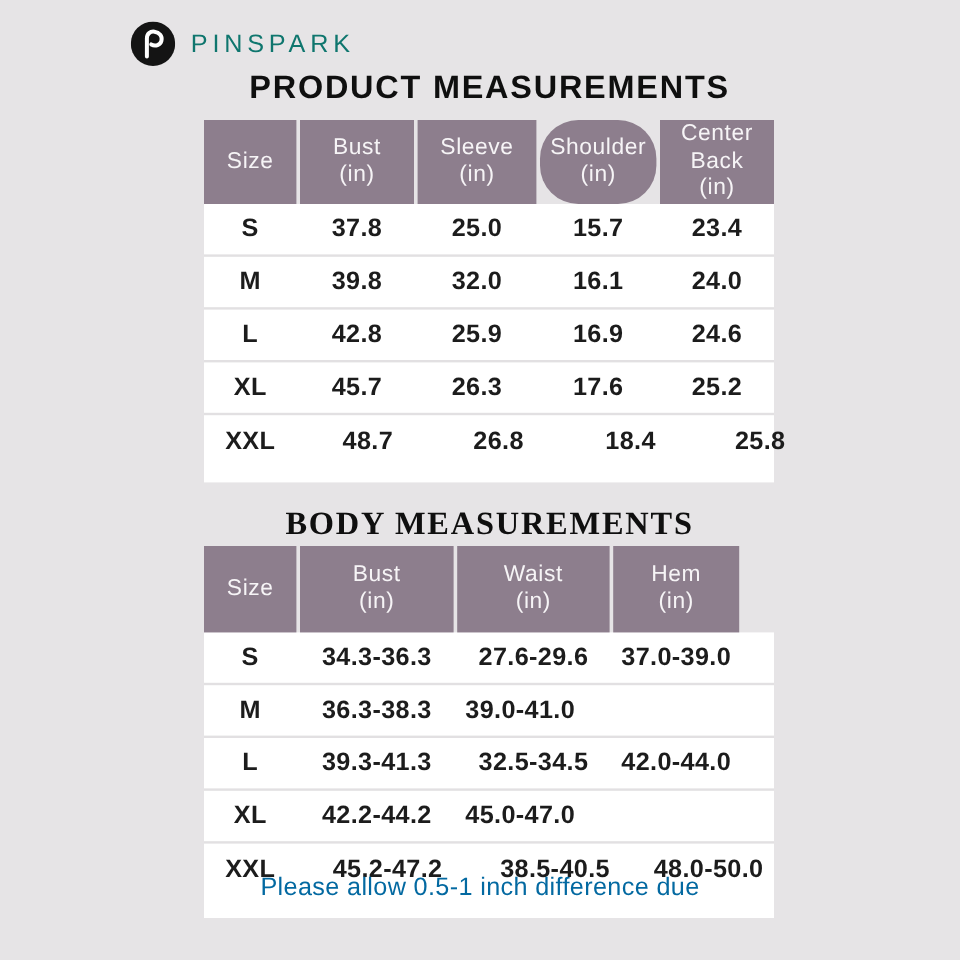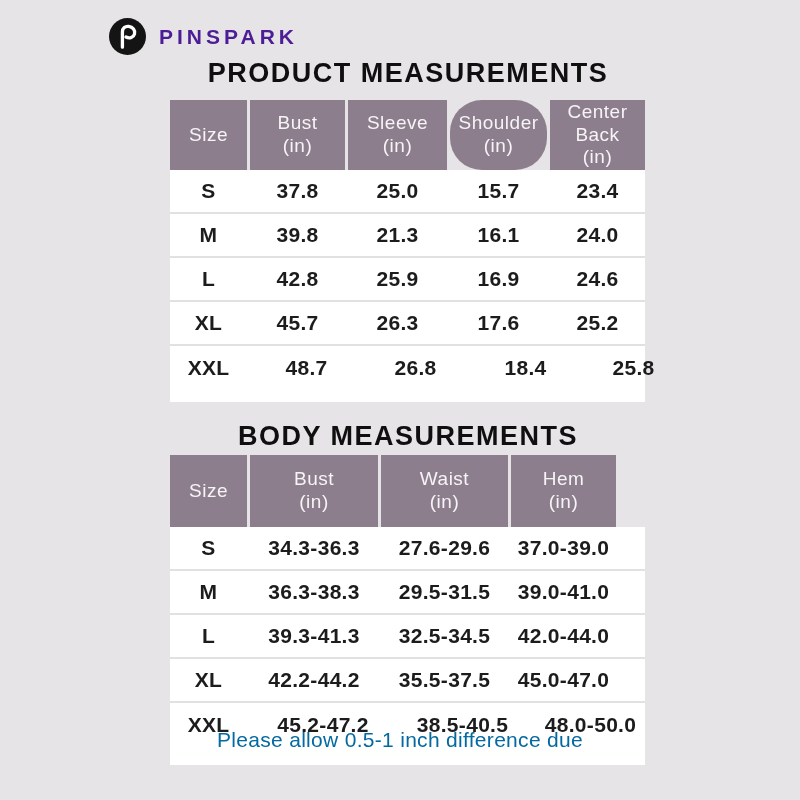--- a/index.html
+++ b/index.html
@@ -8,30 +8,30 @@
     background: #e6e4e6;
     font-family: "Liberation Sans", sans-serif;
     overflow: hidden;
     position: relative;
   }
   .page { position: relative; width: 800px; height: 800px; }
 
   
   .brand { position: absolute; left: 109px; top: 18px; display: flex; align-items: center; gap: 13px; }
   .logo svg { width: 37px; height: 37px; display: block; }
-  .brand-name { font-size: 21px; font-weight: bold; letter-spacing: 4px; color: #4c1d95; }
+  .brand-name { font-size: 21px; font-weight: normal; letter-spacing: 4px; color: #0f766e; }
 
   
   .section-title {
     position: absolute; left: 16px; right: 0;
     text-align: center; font-size: 27px; font-weight: bold;
     letter-spacing: 1.5px; color: #0f0f0f;
   }
   #title-product { top: 58px; }
-  #title-body { top: 421px; }
+  #title-body { top: 421px; font-family: Liberation Serif, serif; }
 
   
   .size-table { position: absolute; left: 170px; width: 475px; }
   #table-product { top: 100px; }
   #table-body { top: 455px; }
 
   .thead { display: flex; gap: 3px; }
   .th {
     background: #8d7e8d; color: #f6f4f6;
     display: flex; flex-direction: column; align-items: center; justify-content: center;
@@ -114,21 +114,21 @@
       <div class="tr">
         <div class="td c0">S</div>
         <div class="td c1">37.8</div>
         <div class="td c2">25.0</div>
         <div class="td c3">15.7</div>
         <div class="td c4">23.4</div>
       </div>
       <div class="tr">
         <div class="td c0">M</div>
         <div class="td c1">39.8</div>
-        <div class="td c2">21.3</div>
+        <div class="td c2">32.0</div>
         <div class="td c3">16.1</div>
         <div class="td c4">24.0</div>
       </div>
       <div class="tr">
         <div class="td c0">L</div>
         <div class="td c1">42.8</div>
         <div class="td c2">25.9</div>
         <div class="td c3">16.9</div>
         <div class="td c4">24.6</div>
       </div>
@@ -173,33 +173,31 @@
     <div class="tbody">
       <div class="tr">
         <div class="td c0">S</div>
         <div class="td c1">34.3-36.3</div>
         <div class="td c2">27.6-29.6</div>
         <div class="td c3">37.0-39.0</div>
       </div>
       <div class="tr">
         <div class="td c0">M</div>
         <div class="td c1">36.3-38.3</div>
-        <div class="td c2">29.5-31.5</div>
         <div class="td c3">39.0-41.0</div>
       </div>
       <div class="tr">
         <div class="td c0">L</div>
         <div class="td c1">39.3-41.3</div>
         <div class="td c2">32.5-34.5</div>
         <div class="td c3">42.0-44.0</div>
       </div>
       <div class="tr">
         <div class="td c0">XL</div>
         <div class="td c1">42.2-44.2</div>
-        <div class="td c2">35.5-37.5</div>
         <div class="td c3">45.0-47.0</div>
       </div>
       <div class="tr">
         <div class="td c0">XXL</div>
         <div class="td c1">45.2-47.2</div>
         <div class="td c2">38.5-40.5</div>
         <div class="td c3">48.0-50.0</div>
       </div>
     </div>
   </div>

